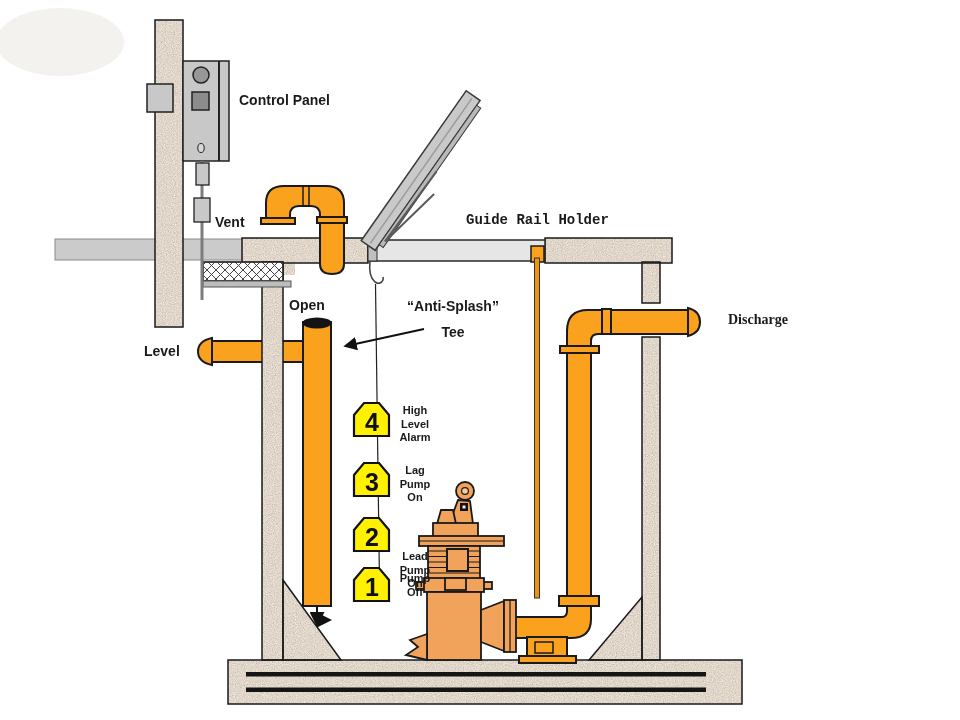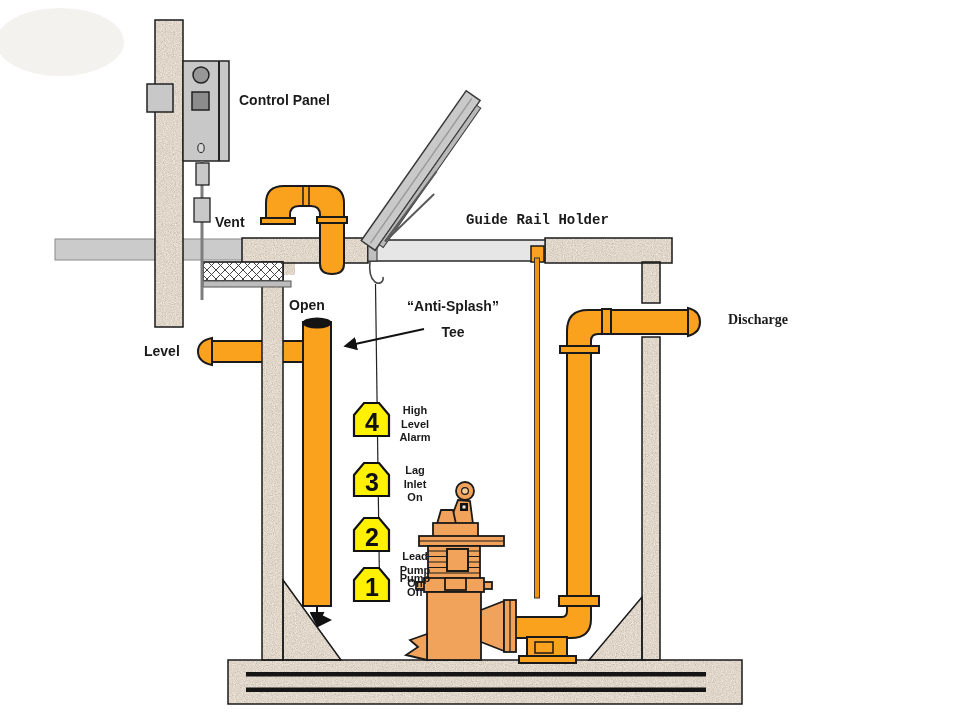--- a/index.html
+++ b/index.html
@@ -208,20 +208,20 @@
 
 <div class="float-num" style="left:354px;top:408px;">4</div>
 <div class="float-num" style="left:354px;top:468px;">3</div>
 <div class="float-num" style="left:354px;top:523px;">2</div>
 <div class="float-num" style="left:354px;top:573px;">1</div>
 
 <div class="float-lbl" style="top:404px;">High
 Level
 Alarm</div>
 <div class="float-lbl" style="top:464px;">Lag
-Inlet
+Pump
 On</div>
 <div class="float-lbl" style="top:519px;margin-top:31px;">Lead
 Pump
 On</div>
 <div class="float-lbl" style="top:572px;">Pump
 Off</div>
 </div>
 
 </body></html>

